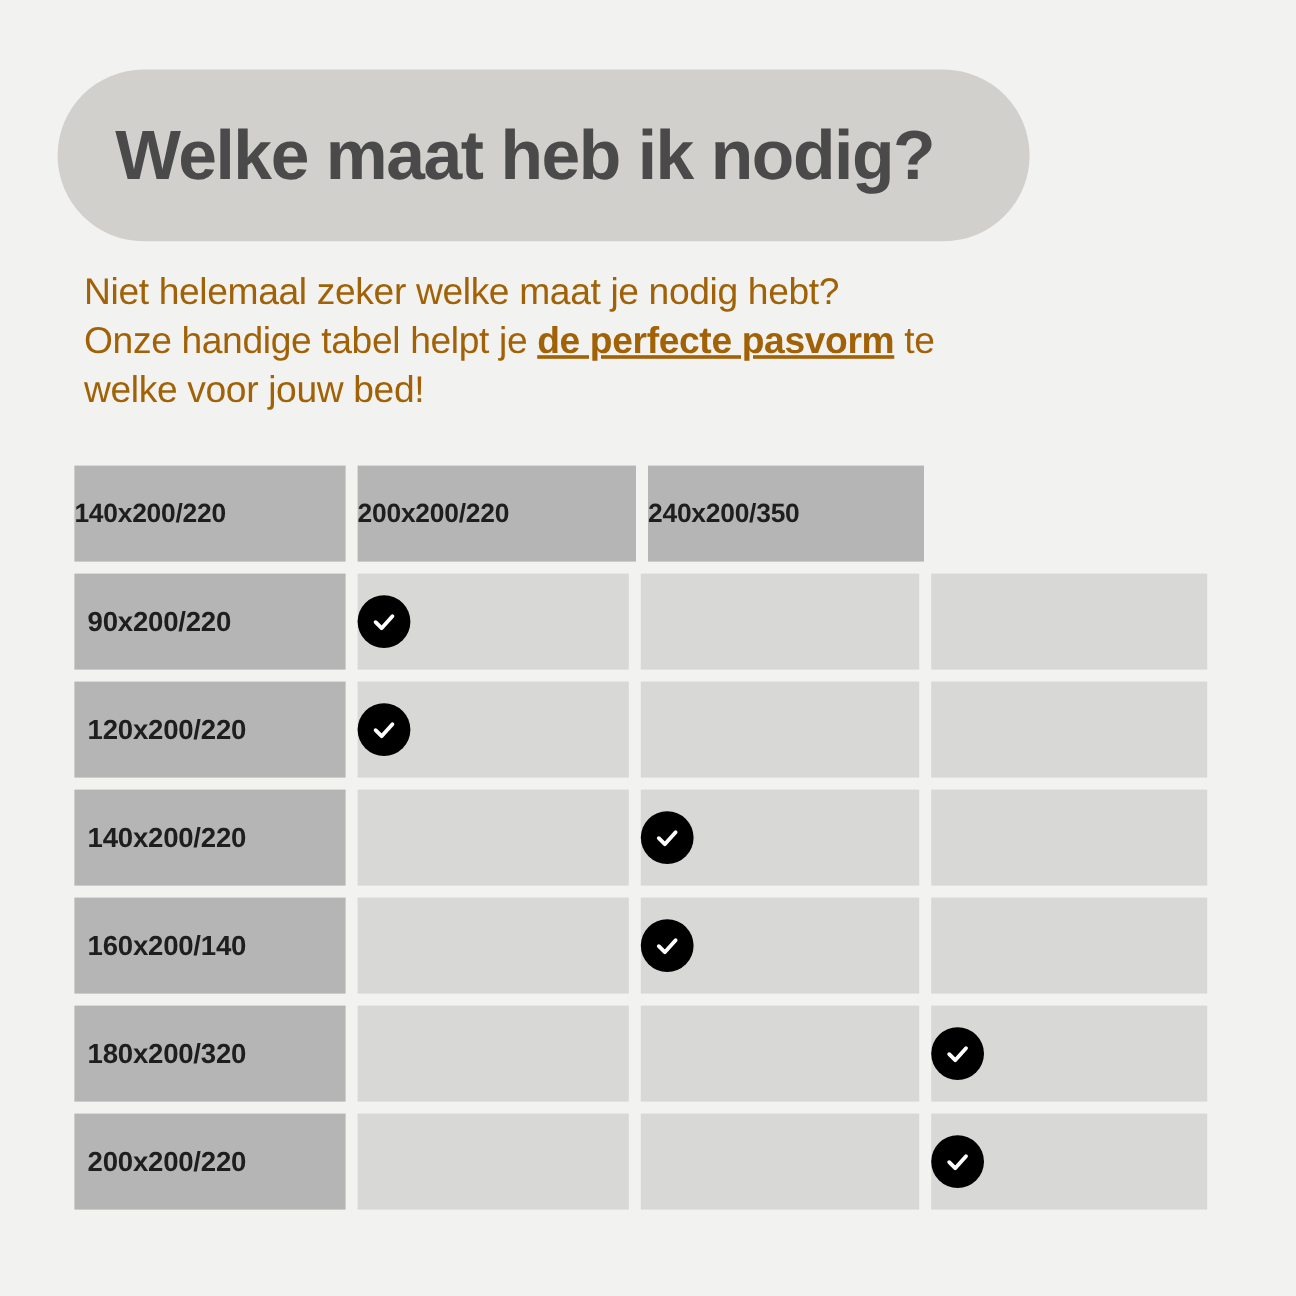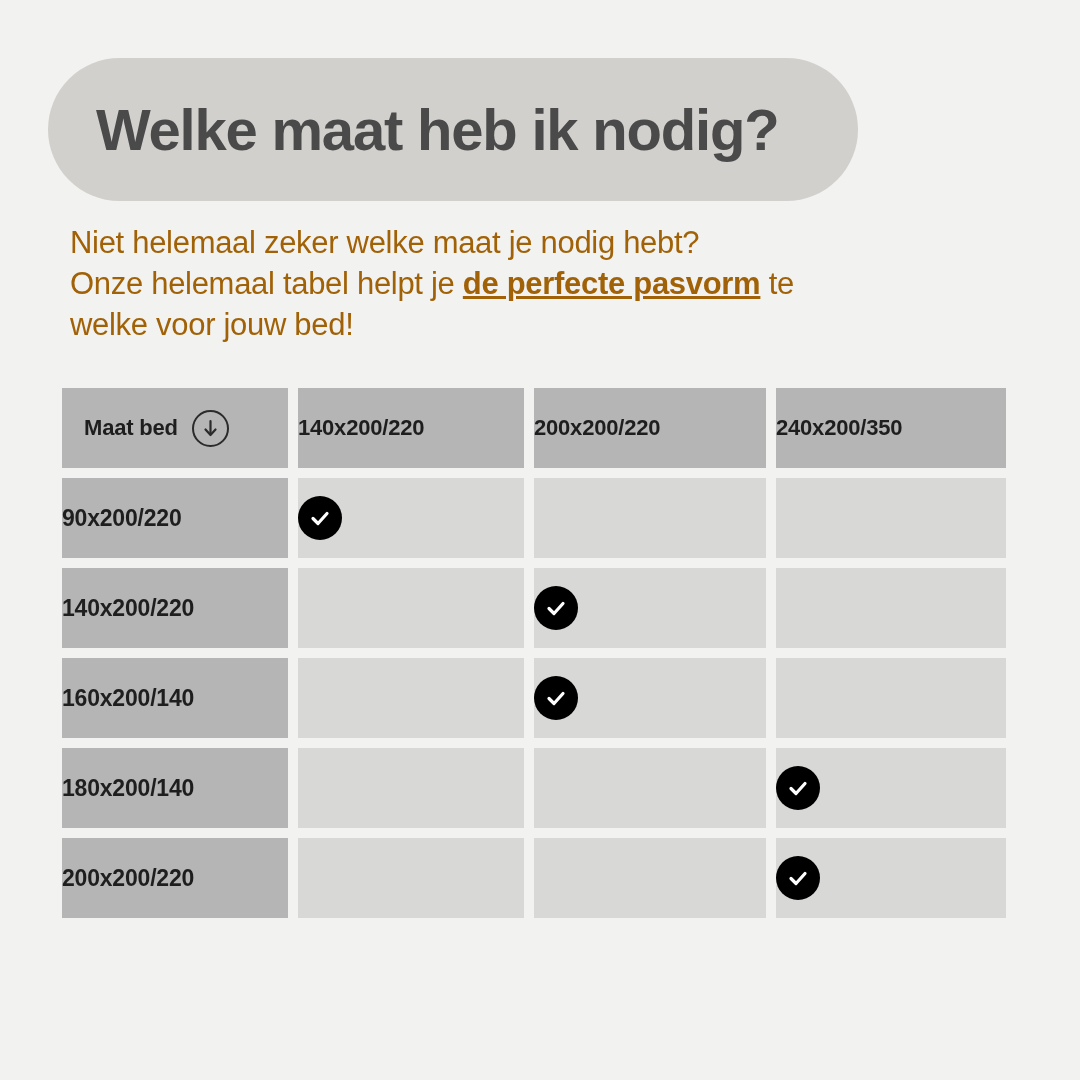--- a/index.html
+++ b/index.html
@@ -113,20 +113,21 @@
     height: 33px;
     border: 2px solid #2b2b2b;
     border-radius: 50%;
     margin-left: 14px;
   }
   .arrow-circle svg { display: block; }
 
   
   .row .label-cell {
     background: #b5b5b5;
+    padding-left: 11px;
   }
   .row .data-cell {
     background: #d8d8d6;
   }
   .row-label {
     font-size: 23px;
     font-weight: 700;
     color: #1e1e1e;
     letter-spacing: -0.2px;
   }
@@ -146,36 +147,27 @@
 <body>
 
 <div class="page">
 
   <div class="title-pill">
     <div class="title-text">Welke maat heb ik nodig?</div>
   </div>
 
   <div class="intro">
     <span>Niet helemaal zeker welke maat je nodig hebt?</span><br>
-    <span>Onze helemaal tabel helpt je </span><b>de perfecte pasvorm</b><span> te</span><br>
+    <span>Onze handige tabel helpt je </span><b>de perfecte pasvorm</b><span> te</span><br>
     <span>welke voor jouw bed!</span>
   </div>
 
   <div class="table">
 
     <div class="row header">
-      <div class="cell c0">
-        <span class="header-label">Maat bed</span>
-        <span class="arrow-circle">
-          <svg width="17" height="19" viewBox="0 0 17 19" aria-hidden="true">
-            <line x1="8.5" y1="2" x2="8.5" y2="15" stroke="#2b2b2b" stroke-width="2.2" stroke-linecap="round"></line>
-            <polyline points="3.5,10.5 8.5,16 13.5,10.5" fill="none" stroke="#2b2b2b" stroke-width="2.2" stroke-linecap="round" stroke-linejoin="round"></polyline>
-          </svg>
-        </span>
-      </div>
       <div class="cell c1">
         <span class="header-col-label">140x200/220</span>
       </div>
       <div class="cell c2">
         <span class="header-col-label">200x200/220</span>
       </div>
       <div class="cell c3">
         <span class="header-col-label">240x200/350</span>
       </div>
     </div>
@@ -188,20 +180,34 @@
           <div class="check">
             <svg width="24" height="24" viewBox="0 0 24 24" aria-hidden="true">
               <polyline points="5,12.5 10,17.5 19,7.5" fill="none" stroke="#ffffff" stroke-width="3.2" stroke-linecap="round" stroke-linejoin="round"></polyline>
             </svg>
           </div>
         </div>
       <div class="cell c2 data-cell"></div>
       <div class="cell c3 data-cell"></div>
     </div>
 
+    <div class="row">
+      <div class="cell c0 label-cell">
+        <span class="row-label">120x200/220</span>
+      </div>
+      <div class="cell c1 data-cell">
+          <div class="check">
+            <svg width="24" height="24" viewBox="0 0 24 24" aria-hidden="true">
+              <polyline points="5,12.5 10,17.5 19,7.5" fill="none" stroke="#ffffff" stroke-width="3.2" stroke-linecap="round" stroke-linejoin="round"></polyline>
+            </svg>
+          </div>
+        </div>
+      <div class="cell c2 data-cell"></div>
+      <div class="cell c3 data-cell"></div>
+    </div>
 
     <div class="row">
       <div class="cell c0 label-cell">
         <span class="row-label">140x200/220</span>
       </div>
       <div class="cell c1 data-cell"></div>
       <div class="cell c2 data-cell">
           <div class="check">
             <svg width="24" height="24" viewBox="0 0 24 24" aria-hidden="true">
               <polyline points="5,12.5 10,17.5 19,7.5" fill="none" stroke="#ffffff" stroke-width="3.2" stroke-linecap="round" stroke-linejoin="round"></polyline>
@@ -221,21 +227,21 @@
             <svg width="24" height="24" viewBox="0 0 24 24" aria-hidden="true">
               <polyline points="5,12.5 10,17.5 19,7.5" fill="none" stroke="#ffffff" stroke-width="3.2" stroke-linecap="round" stroke-linejoin="round"></polyline>
             </svg>
           </div>
         </div>
       <div class="cell c3 data-cell"></div>
     </div>
 
     <div class="row">
       <div class="cell c0 label-cell">
-        <span class="row-label">180x200/140</span>
+        <span class="row-label">180x200/320</span>
       </div>
       <div class="cell c1 data-cell"></div>
       <div class="cell c2 data-cell"></div>
       <div class="cell c3 data-cell">
           <div class="check">
             <svg width="24" height="24" viewBox="0 0 24 24" aria-hidden="true">
               <polyline points="5,12.5 10,17.5 19,7.5" fill="none" stroke="#ffffff" stroke-width="3.2" stroke-linecap="round" stroke-linejoin="round"></polyline>
             </svg>
           </div>
         </div>

